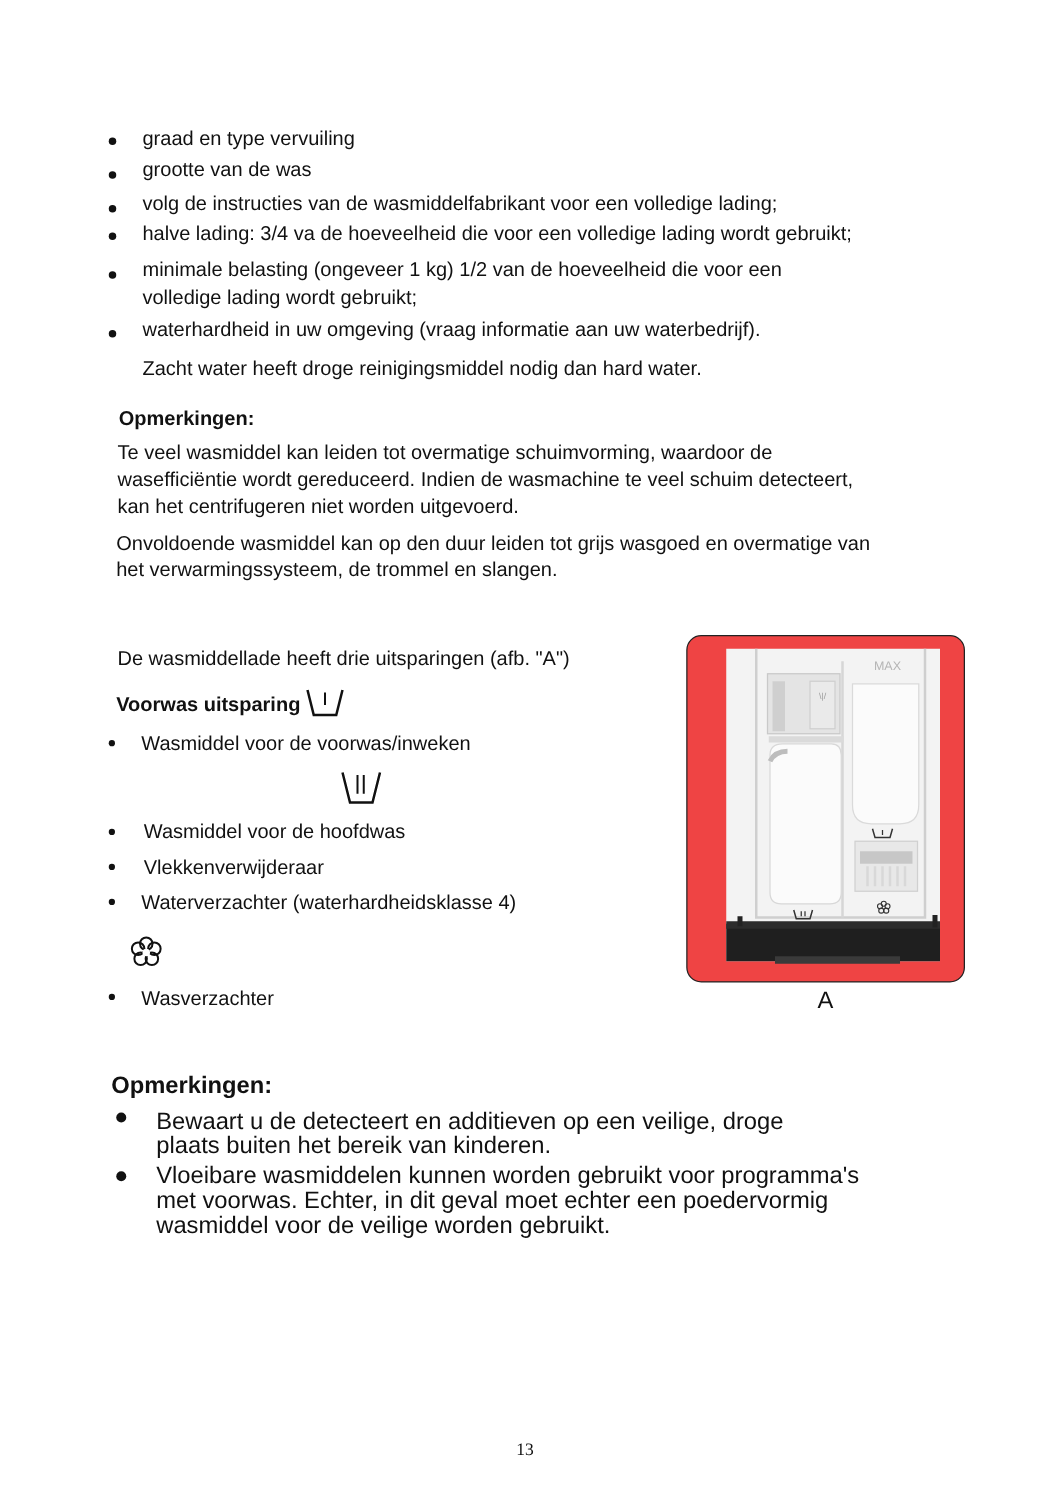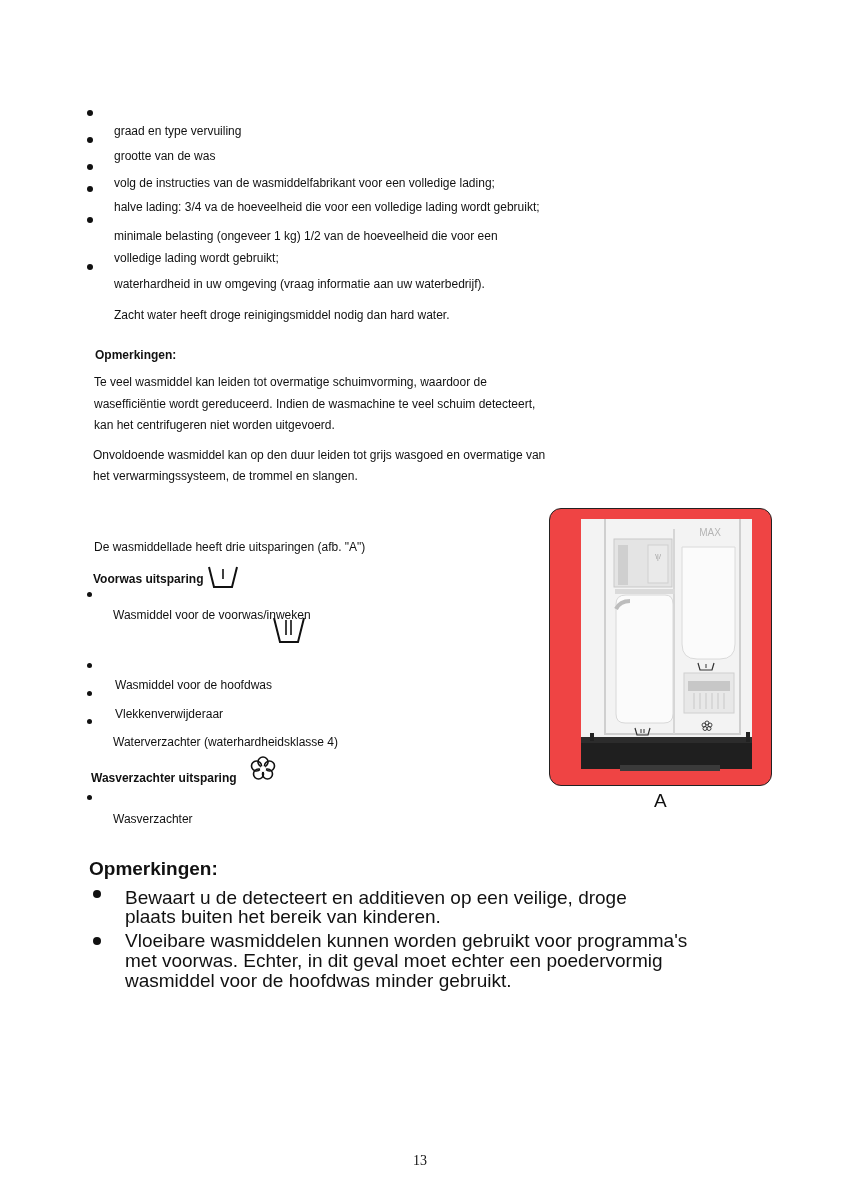--- a/index.html
+++ b/index.html
@@ -1,19 +1,19 @@
 <!DOCTYPE html>
 <html><head>
 <meta charset="utf-8">
 <style>
   html, body { margin: 0; padding: 0; background: #ffffff; }
   body { width: 842px; height: 1191px; position: relative; overflow: hidden;
          font-family: "Liberation Sans", sans-serif; color: #111; }
   .abs { position: absolute; }
-  .txt { font-size: 12px; line-height: 21px; white-space: nowrap; margin-top: 20px; }
+  .txt { font-size: 16px; line-height: 21px; white-space: nowrap; }
   .bullet { position: absolute; width: 6px; height: 6px; border-radius: 50%; background: #111; }
   .bold { font-weight: bold; }
   .icon-tub { display: inline-block; vertical-align: middle; }
   .figure-box { position: absolute; left: 549px; top: 508px; width: 221px; height: 276px;
                 border: 1.5px solid #222; border-radius: 12px; background: #ef4444; }
   .big { font-size: 19px; line-height: 21px; }
   .pagenum { font-family: "Liberation Serif", serif; font-size: 14px; }
 </style>
 </head>
 <body>
@@ -66,21 +66,20 @@
 </svg>
 
 <span class="bullet" style="left:87px;top:663px;width:5px;height:5px"></span>
 <div class="abs txt" style="left:115px;top:655px">Wasmiddel voor de hoofdwas</div>
 <span class="bullet" style="left:87px;top:691px;width:5px;height:5px"></span>
 <div class="abs txt" style="left:115px;top:684px">Vlekkenverwijderaar</div>
 <span class="bullet" style="left:87px;top:719px;width:5px;height:5px"></span>
 <div class="abs txt" style="left:113px;top:712px">Waterverzachter (waterhardheidsklasse 4)</div>
 
 <div class="abs" style="left:91px;top:748px;display:flex;align-items:center">
-  <span class="txt bold">Wasverzachter uitsparing</span>
   <svg width="28" height="28" viewBox="0 0 28 28" style="margin-left:12px">
     <g fill="none" stroke="#111" stroke-width="1.6">
       <circle cx="14" cy="7" r="5"></circle>
       <circle cx="20.5" cy="11" r="5"></circle>
       <circle cx="18.5" cy="19" r="5"></circle>
       <circle cx="9.5" cy="19" r="5"></circle>
       <circle cx="7.5" cy="11" r="5"></circle>
     </g>
     <circle cx="14" cy="14" r="3" fill="#fff"></circle>
   </svg>
@@ -138,15 +137,15 @@
 </div>
 <div class="abs" style="left:654px;top:790px;font-size:19px;line-height:21px">A</div>
 
 <div class="abs big bold" style="left:89px;top:858px">Opmerkingen:</div>
 <span class="bullet" style="left:93px;top:890px;width:8px;height:8px"></span>
 <div class="abs big" style="left:125px;top:887px">Bewaart u de detecteert en additieven op een veilige, droge</div>
 <div class="abs big" style="left:125px;top:906px">plaats buiten het bereik van kinderen.</div>
 <span class="bullet" style="left:93px;top:937px;width:8px;height:8px"></span>
 <div class="abs big" style="left:125px;top:930px">Vloeibare wasmiddelen kunnen worden gebruikt voor programma's</div>
 <div class="abs big" style="left:125px;top:950px">met voorwas. Echter, in dit geval moet echter een poedervormig</div>
-<div class="abs big" style="left:125px;top:970px">wasmiddel voor de hoofdwas minder gebruikt.</div>
+<div class="abs big" style="left:125px;top:970px">wasmiddel voor de veilige worden gebruikt.</div>
 
 <div class="abs pagenum" style="left:413px;top:1153px">13</div>
 
 </body></html>

